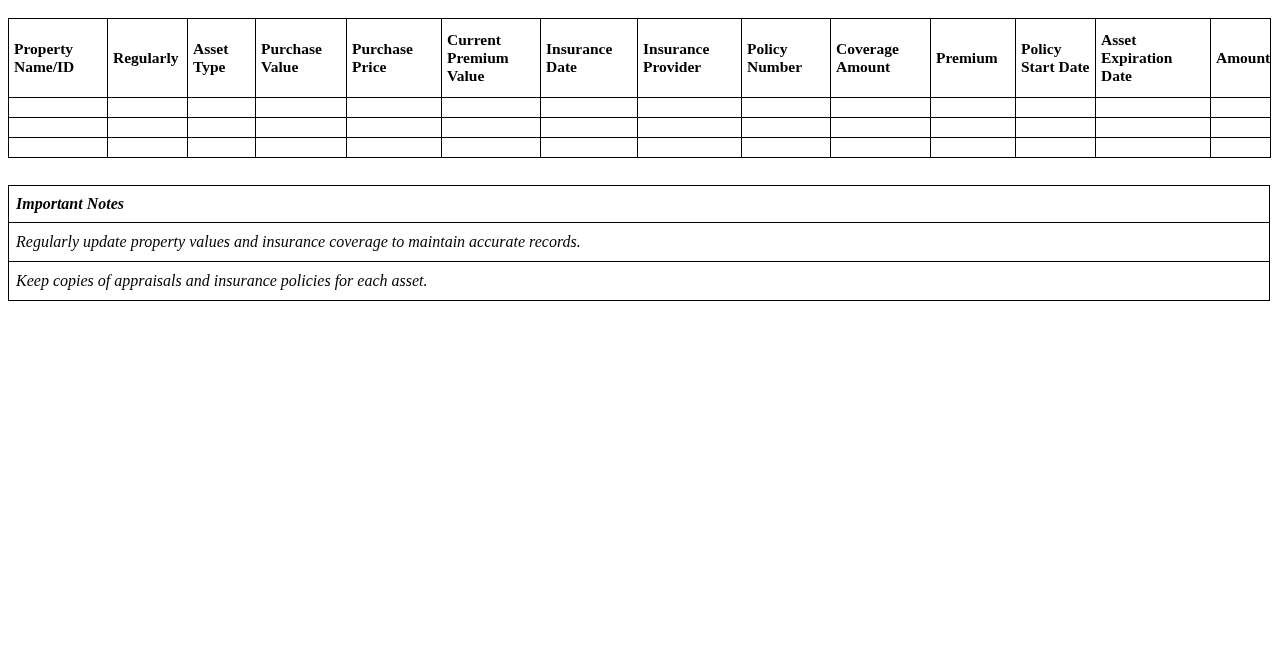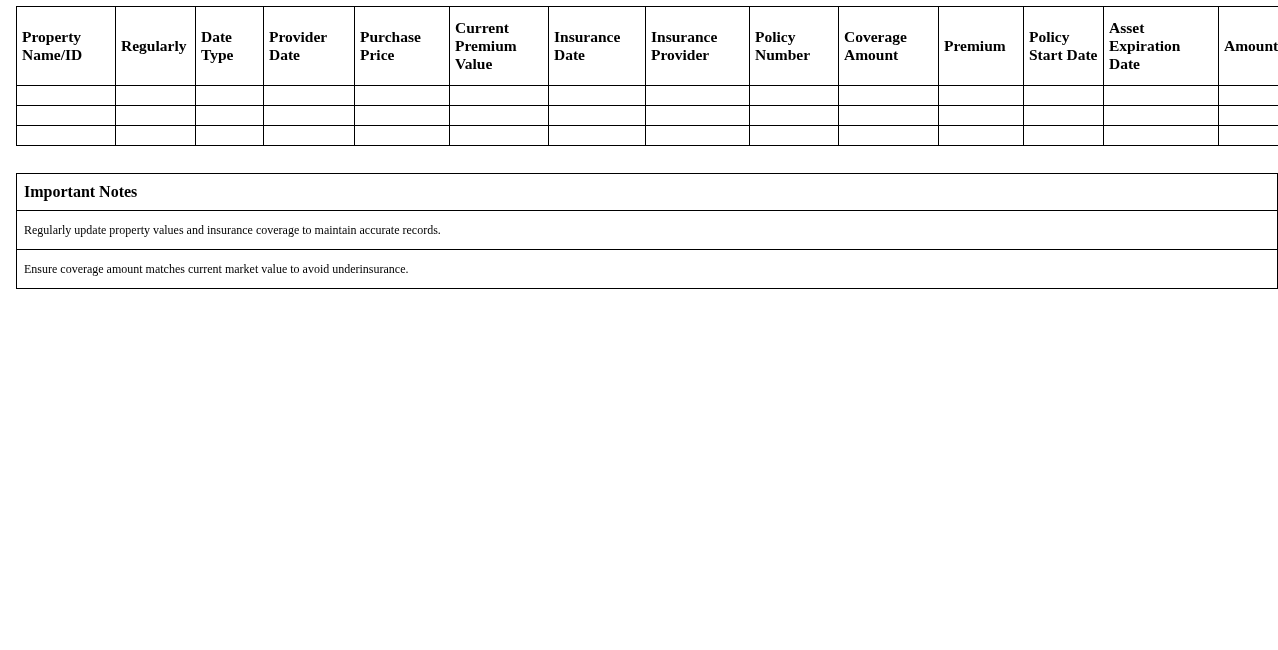--- a/index.html
+++ b/index.html
@@ -7,22 +7,21 @@
     width: 1278px;
     height: 650px;
     margin: 0;
     padding: 0;
     background: #ffffff;
     font-family: "Liberation Serif", "DejaVu Serif", serif;
     color: #000000;
     overflow: hidden;
   }
   .page {
-    padding: 6px 8px;
-    margin-left: 8px;
+    padding: 18px 8px;
   }
   table {
     border-collapse: collapse;
     table-layout: fixed;
     width: 1262px;
     background: #ffffff;
   }
   th, td {
     border: 1.5px solid #000000;
     vertical-align: middle;
@@ -53,30 +52,31 @@
   .col-insurance-provider { width: 104px; }
   .col-policy-number { width: 89px; }
   .col-coverage-amount { width: 100px; }
   .col-premium { width: 85px; }
   .col-policy-start { width: 80px; }
   .col-policy-expiration { width: 115px; }
   .col-notes { width: 60px; }
   
   .notes-table {
     margin-top: 27px;
+    font-style: italic;
   }
   .notes-table th {
     font-weight: bold;
     text-align: left;
     font-size: 16px;
     padding: 2px 7px;
     height: 37px;
   }
   .notes-table td {
-    font-size: 12px;
+    font-size: 16px;
     text-align: left;
     padding: 2px 7px;
     height: 39px;
     border-radius: 9px;
   }
 </style>
 </head>
 <body>
 
 <div class="page">
@@ -95,22 +95,22 @@
       <col class="col-coverage-amount">
       <col class="col-premium">
       <col class="col-policy-start">
       <col class="col-policy-expiration">
       <col class="col-notes">
     </colgroup>
     <thead>
       <tr>
         <th>Property Name/ID</th>
         <th>Regularly</th>
-        <th>Date Type</th>
-        <th>Provider Date</th>
+        <th>Asset Type</th>
+        <th>Purchase Value</th>
         <th>Purchase Price</th>
         <th>Current Premium Value</th>
         <th>Insurance Date</th>
         <th>Insurance Provider</th>
         <th>Policy Number</th>
         <th>Coverage Amount</th>
         <th>Premium</th>
         <th>Policy Start Date</th>
         <th>Asset Expiration Date</th>
         <th>Amount</th>
@@ -172,18 +172,18 @@
     <thead>
       <tr>
         <th>Important Notes</th>
       </tr>
     </thead>
     <tbody>
       <tr>
         <td>Regularly update property values and insurance coverage to maintain accurate records.</td>
       </tr>
       <tr>
-        <td>Ensure coverage amount matches current market value to avoid underinsurance.</td>
+        <td>Keep copies of appraisals and insurance policies for each asset.</td>
       </tr>
     </tbody>
   </table>
 
 </div>
 
 </body></html>

